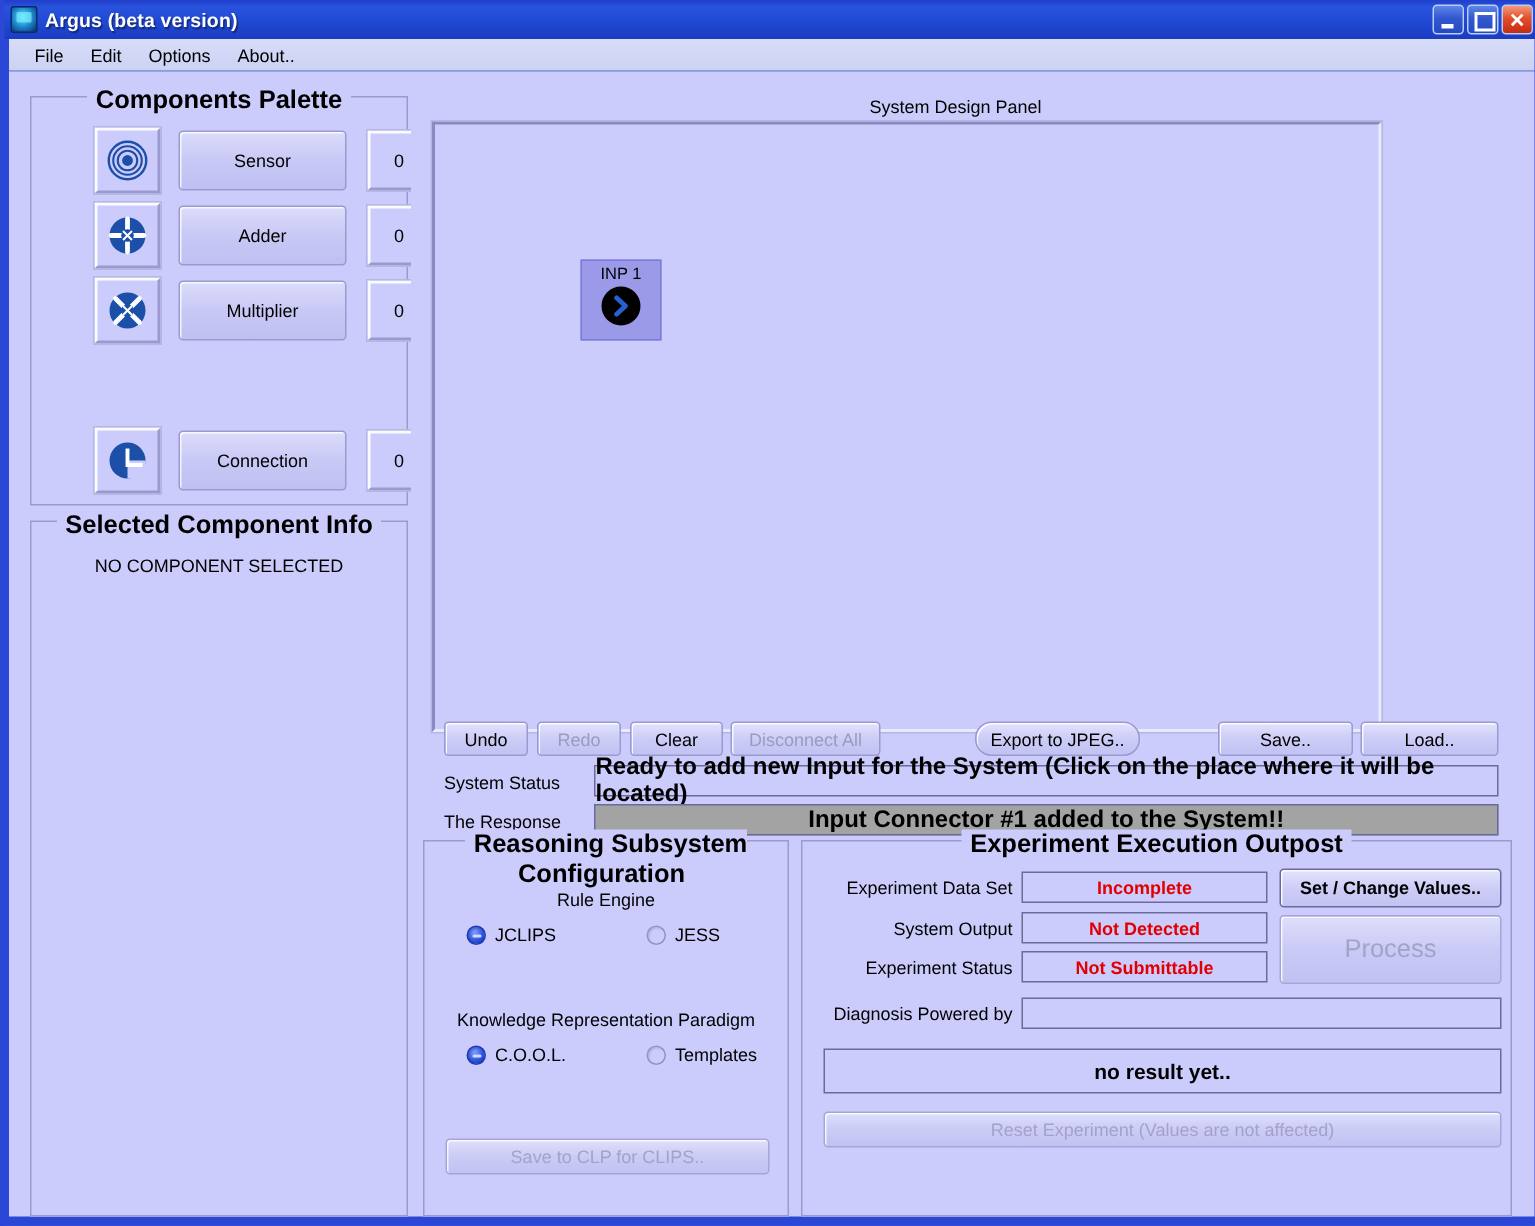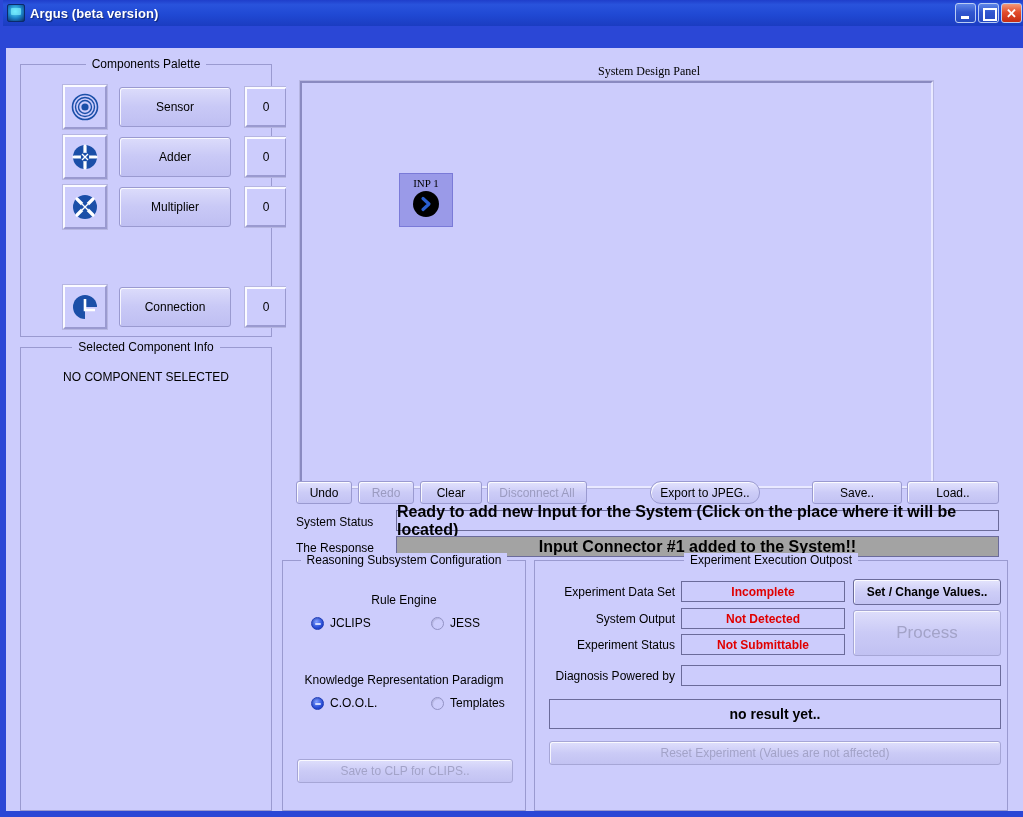--- a/index.html
+++ b/index.html
@@ -78,21 +78,21 @@
   }
 
   
   .groupbox {
     position: absolute;
     border: 1px solid #9a9ad0;
     background: #ccccfc;
   }
   .group-title {
     position: absolute; top: -8px; left: 0; width: 100%;
-    text-align: center; font-size: 12px; color: #000;
+    text-align: center; font-size: 17px; color: #000; font-weight: bold;
   }
   .group-title span { background: #ccccfc; padding: 0 6px; }
 
   
   #palette { left: 14px; top: 16px; width: 252px; height: 273px; }
   .pal-row { position: absolute; left: 18px; display: flex; align-items: center; padding-left: 24px; }
   .icon-box {
     width: 44px; height: 44px;
     background: #ccccfc;
     border: 2px solid;
@@ -129,21 +129,21 @@
   }
 
   
   #selinfo { left: 14px; top: 299px; width: 252px; height: 464px; }
   #selinfo-text {
     position: absolute; top: 22px; left: 0; width: 100%;
     text-align: center; font-size: 12px; color: #000;
   }
 
   
-  #designwrap { left: 280px; top: 16px; width: 726px; height: 408px; border: 0; font-family: Liberation Serif, serif; }
+  #designwrap { left: 268px; top: 16px; width: 726px; height: 408px; border: 0; }
   #design-title {
     position: absolute; top: 0px; left: 0; width: 100%;
     text-align: center; font-size: 12px; color: #000;
   }
   #design-canvas {
     position: absolute; left: 14px; top: 17px; width: 633px; height: 407px;
     background: #ccccfc;
     border: 2px solid;
     border-color: #8a8ac0 #e9e9ff #e9e9ff #8a8ac0;
     outline: 1px solid #b6b6e2;
@@ -263,20 +263,26 @@
     <div id="title-text">Argus (beta version)</div>
     <div id="title-buttons">
       <div class="tb-btn tb-min"></div>
       <div class="tb-btn tb-max"></div>
       <div class="tb-btn close">
         <span class="tb-close-glyph">✕</span>
       </div>
     </div>
   </div>
 
+  <div id="menubar">
+    <div class="menu-item">File</div>
+    <div class="menu-item">Edit</div>
+    <div class="menu-item">Options</div>
+    <div class="menu-item">About..</div>
+  </div>
 
   <div id="client">
 
     <div class="groupbox" id="palette">
       <div class="group-title">
         <span>Components Palette</span>
       </div>
 
       <div class="pal-row" style="top:20px;">
         <div class="icon-box">

